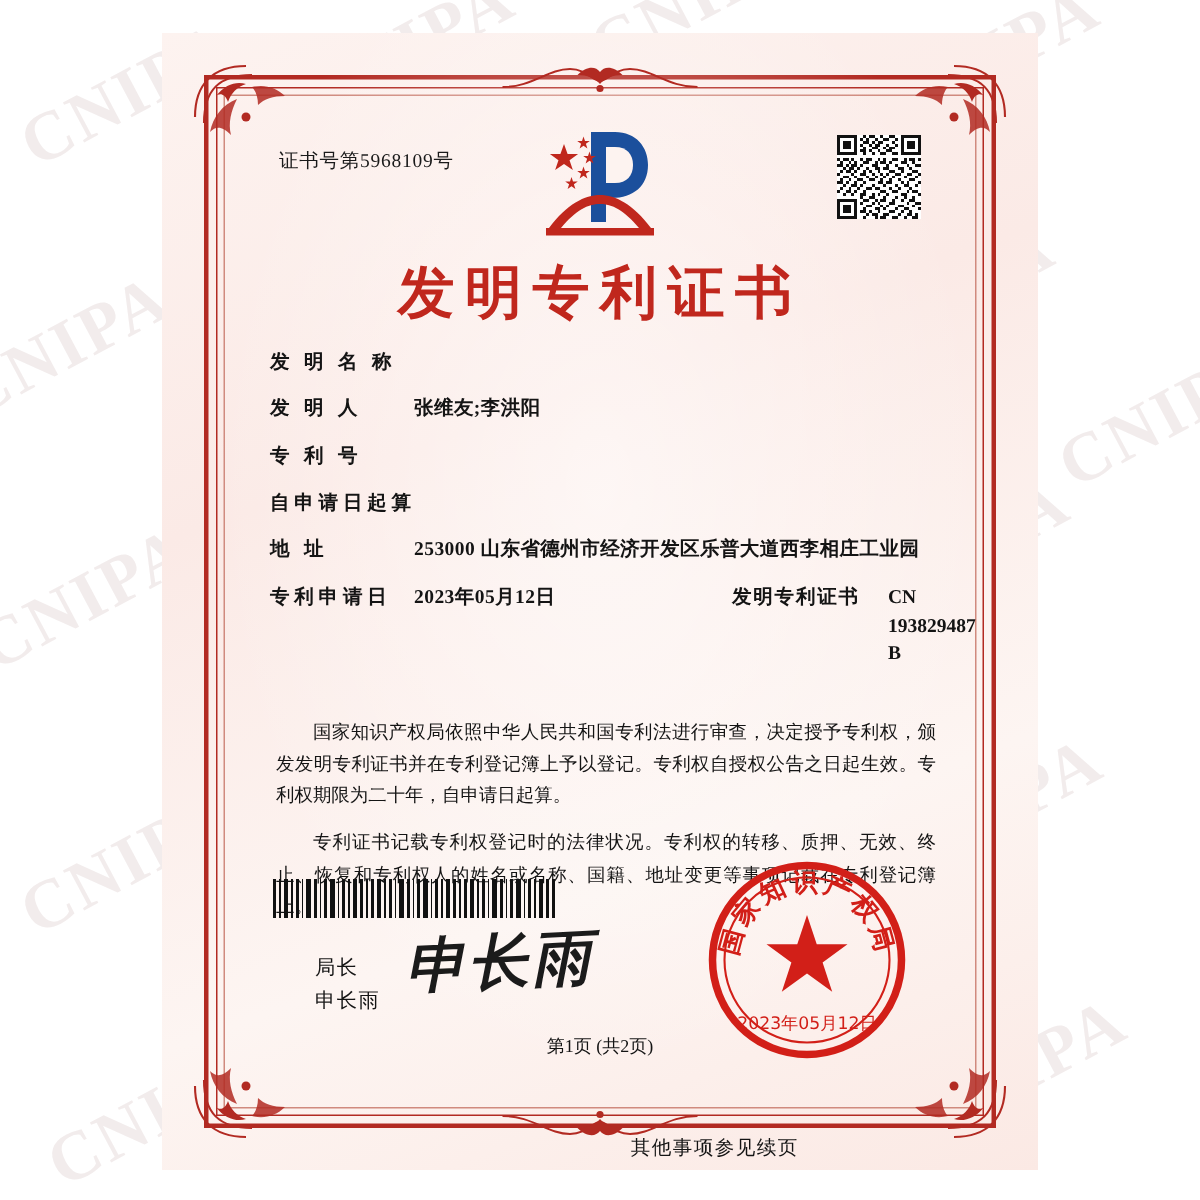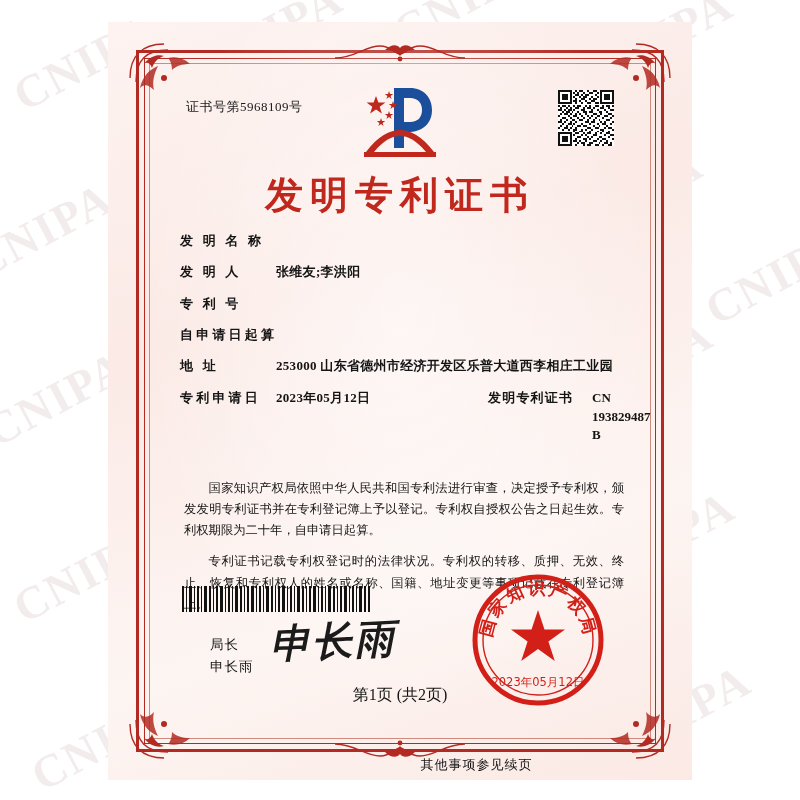--- a/index.html
+++ b/index.html
@@ -232,21 +232,21 @@
     width: 148px;
     height: 148px;
   }
   .seal svg { display:block; width:100%; height:100%; }
   
   .page-no {
     position: absolute;
     bottom: 24px;
     left: 0; right: 0;
     text-align: center;
-    font-size: 16px;
+    font-size: 12px;
     color: #141414;
   }
   .continued {
     position: absolute;
     bottom: 6px;
     left: 16px;
     width: 705px;
     text-align: center;
     font-size: 13px;
     color: #141414;

